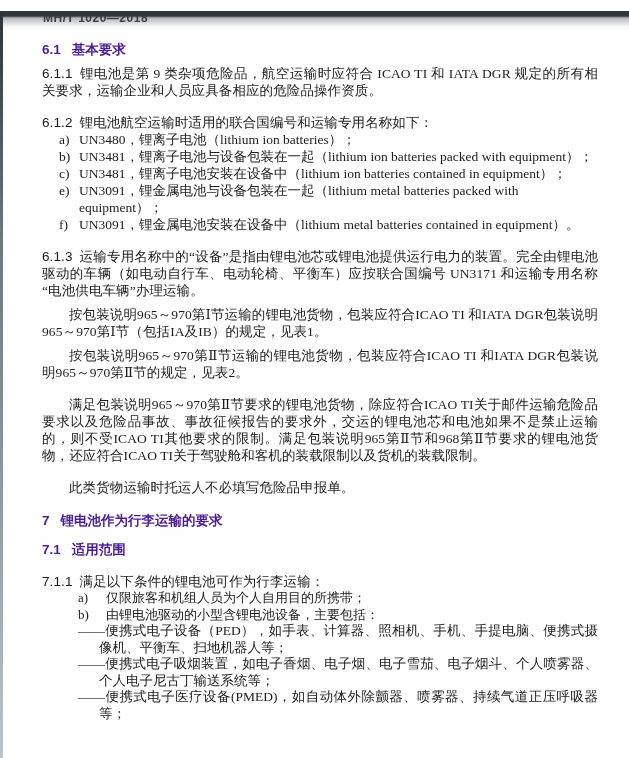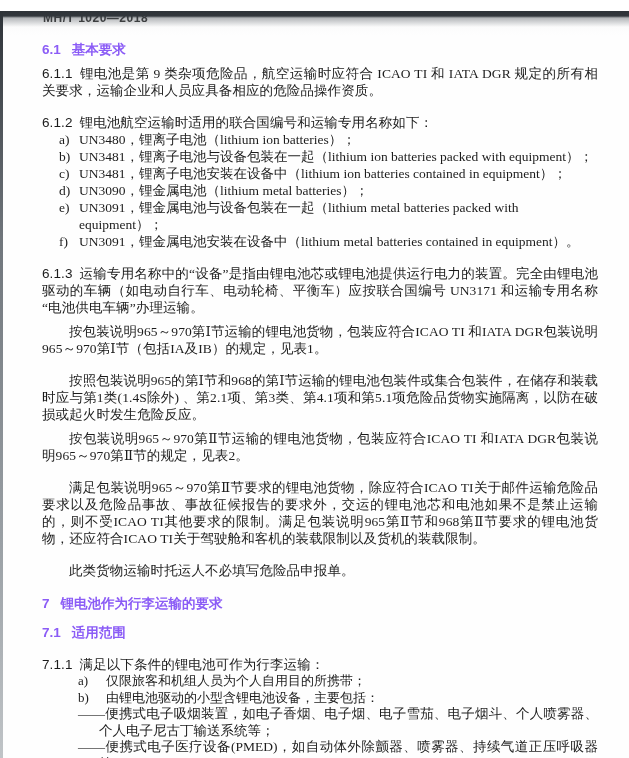--- a/index.html
+++ b/index.html
@@ -41,21 +41,21 @@
     font-size: 12px;
     line-height: 15px;
     color: #222;
     letter-spacing: 0.5px;
   }
   .heading {
     font-family: "Liberation Sans", "DejaVu Sans", sans-serif;
     font-weight: bold;
     font-size: 13.5px;
     line-height: 17px;
-    color: #8b5cf6;
+    color: #4c1d95;
   }
   .h-num { margin-right: 11px; }
   .h1 { margin-top: 15px; }
   .h62 { margin-top: 18px; }
   .h63 { margin-top: 14px; }
   .h7  { margin-top: 16px; }
   .h71 { margin-top: 12px; }
   .para {
     font-size: 13.5px;
     line-height: 17px;
@@ -121,31 +121,29 @@
   </div>
 
   <div class="para">
     <span class="p-num">6.1.2</span><span>锂电池航空运输时适用的联合国编号和运输专用名称如下：</span>
   </div>
 
   <div class="list-s6">
     <div class="li"><span class="li-label">a)</span><span>UN3480，锂离子电池（lithium ion batteries）；</span></div>
     <div class="li"><span class="li-label">b)</span><span>UN3481，锂离子电池与设备包装在一起（lithium ion batteries packed with equipment）；</span></div>
     <div class="li"><span class="li-label">c)</span><span>UN3481，锂离子电池安装在设备中（lithium ion batteries contained in equipment）；</span></div>
-    <div class="li"><span class="li-label">d)</span><span>UN3090，锂金属电池（lithium metal batteries）；</span></div>
     <div class="li"><span class="li-label">e)</span><span>UN3091，锂金属电池与设备包装在一起（lithium metal batteries packed with equipment）；</span></div>
     <div class="li"><span class="li-label">f)</span><span>UN3091，锂金属电池安装在设备中（lithium metal batteries contained in equipment）。</span></div>
   </div>
 
   <div class="para">
     <span class="p-num">6.1.3</span><span>运输专用名称中的“设备”是指由锂电池芯或锂电池提供运行电力的装置。完全由锂电池驱动的车辆（如电动自行车、电动轮椅、平衡车）应按联合国编号 UN3171 和运输专用名称“电池供电车辆”办理运输。</span>
   </div>
 
   <div class="para indent mt7">按包装说明965～970第Ⅰ节运输的锂电池货物，包装应符合ICAO TI 和IATA DGR包装说明965～970第Ⅰ节（包括IA及IB）的规定，见表1。</div>
-  <div class="para indent">按照包装说明965的第Ⅰ节和968的第Ⅰ节运输的锂电池包装件或集合包装件，在储存和装载时应与第1类(1.4S除外) 、第2.1项、第3类、第4.1项和第5.1项危险品货物实施隔离，以防在破损或起火时发生危险反应。</div>
 
   <div class="para indent mt7">按包装说明965～970第Ⅱ节运输的锂电池货物，包装应符合ICAO TI 和IATA DGR包装说明965～970第Ⅱ节的规定，见表2。</div>
   <div class="para indent">满足包装说明965～970第Ⅱ节要求的锂电池货物，除应符合ICAO TI关于邮件运输危险品要求以及危险品事故、事故征候报告的要求外，交运的锂电池芯和电池如果不是禁止运输的，则不受ICAO TI其他要求的限制。满足包装说明965第Ⅱ节和968第Ⅱ节要求的锂电池货物，还应符合ICAO TI关于驾驶舱和客机的装载限制以及货机的装载限制。</div>
   <div class="para indent">此类货物运输时托运人不必填写危险品申报单。</div>
 
   <div class="heading h7">
     <span class="h-num">7</span><span>锂电池作为行李运输的要求</span>
   </div>
 
   <div class="heading h71">
@@ -154,15 +152,16 @@
 
   <div class="para mt6">
     <span class="p-num">7.1.1</span><span>满足以下条件的锂电池可作为行李运输：</span>
   </div>
 
   <div class="list-s7">
     <div class="li"><span class="li-label">a)</span><span>仅限旅客和机组人员为个人自用目的所携带；</span></div>
     <div class="li"><span class="li-label">b)</span><span>由锂电池驱动的小型含锂电池设备，主要包括：</span></div>
   </div>
 
+  <div class="dash-item">——便携式电子设备（PED），如手表、计算器、照相机、手机、手提电脑、便携式摄像机、平衡车、扫地机器人等；</div>
   <div class="dash-item">——便携式电子吸烟装置，如电子香烟、电子烟、电子雪茄、电子烟斗、个人喷雾器、个人电子尼古丁输送系统等；</div>
   <div class="dash-item">——便携式电子医疗设备(PMED)，如自动体外除颤器、喷雾器、持续气道正压呼吸器等；</div>
 </div>
 
 </body></html>

